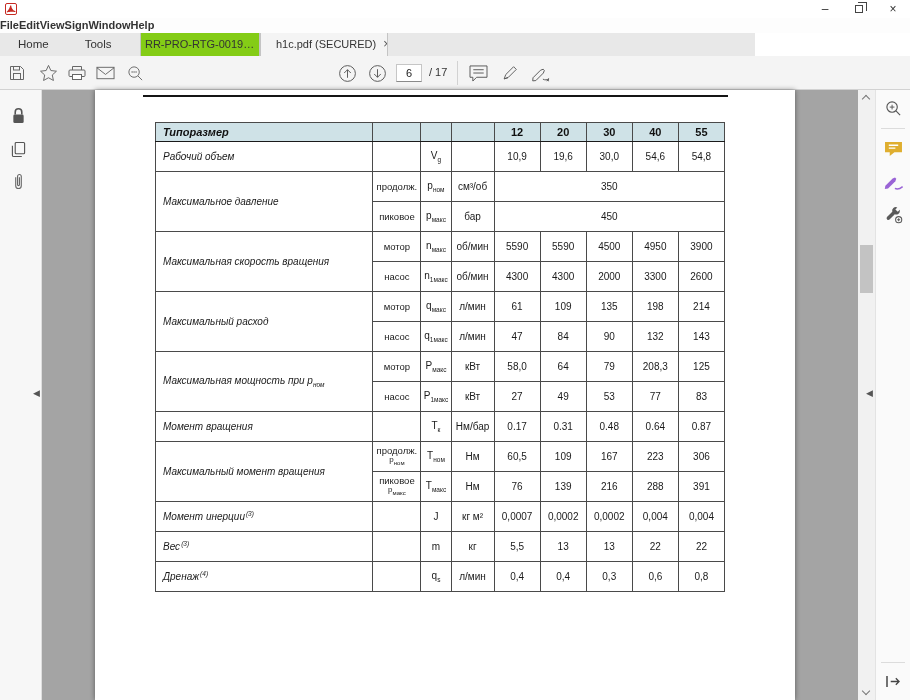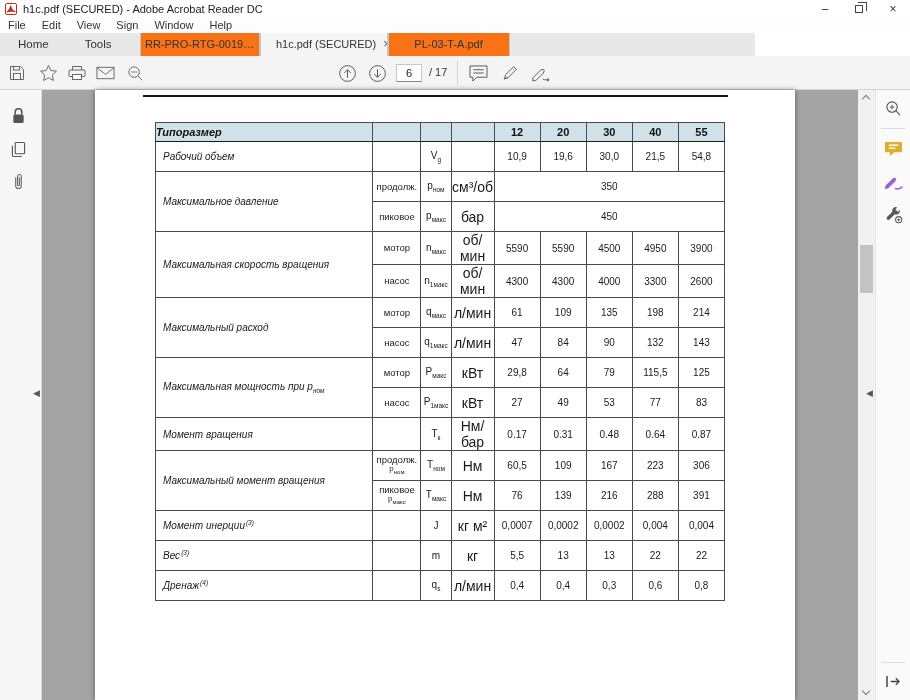--- a/index.html
+++ b/index.html
@@ -10,25 +10,25 @@
   }
   
   #titlebar { position:absolute; left:0; top:0; width:910px; height:18px; background:#fff; display:flex; align-items:center; font-size:11px; color:#222; }
   #titlebar .pdfico { width:12px; height:12px; margin:0 6px 0 5px; }
   #win-controls { position:absolute; right:0; top:0; height:18px; display:flex; }
   .winbtn { width:34px; height:18px; display:flex; align-items:center; justify-content:center; font-size:12px; color:#333; }
   .restore-box { position:relative; width:8px; height:8px; border:1px solid #444; background:#fff; }
   .restore-box::before { content:""; position:absolute; left:2px; top:-4px; width:8px; height:8px; border:1px solid #444; border-left:none; border-bottom:none; }
   
   #menubar { position:absolute; left:0; top:18px; width:910px; height:15px; background:#fdfdfd; display:flex; align-items:center; font-size:11px; }
-  .menu-item { padding:0 8px; height:15px; line-height:15px; }
+  .menu-item { padding:0 0; height:15px; line-height:15px;font-weight:bold; }
   
   #tabbar { position:absolute; left:0; top:33px; width:755px; height:23px; background:#e8e8e8; display:flex; font-size:11.5px; }
   .tab-static { padding:0 18px; line-height:23px; color:#333; }
-  .doc-tab { width:122px; line-height:23px; text-align:center; background:#f97316; border-left:1px solid #c4c4c4; border-right:1px solid #c4c4c4; font-size:11px; white-space:nowrap; overflow:hidden; display:flex; align-items:center; justify-content:center; gap:7px; }
+  .doc-tab { width:122px; line-height:23px; text-align:center; background:#84cc16; border-left:1px solid #c4c4c4; border-right:1px solid #c4c4c4; font-size:11px; white-space:nowrap; overflow:hidden; display:flex; align-items:center; justify-content:center; gap:7px; }
   .doc-tab.first { margin-left:10px; width:120px; }
   .doc-tab.active { background:#f4f4f4; width:128px;padding-left:19px; }
   .doc-tab .closex { font-size:12px; color:#555; }
   
   #toolbar { position:absolute; left:0; top:56px; width:910px; height:34px; background:#f4f4f4; border-bottom:1px solid #d2d2d2; }
   .tb { position:absolute; top:7px; width:22px; height:20px; display:flex; align-items:center; justify-content:center; }
   .tb svg { display:block; }
   #page-box { position:absolute; left:396px; top:8px; width:26px; height:18px; background:#fff; border:1px solid #c6c6c6; border-bottom:1px solid #8a8a8a; text-align:center; font-size:11px; line-height:17px; color:#222; }
   #page-count { position:absolute; left:429px; top:10px; font-size:11px; color:#333; }
   .tb-divider { position:absolute; left:457px; top:5px; width:1px; height:24px; background:#d2d2d2; }
@@ -49,47 +49,46 @@
   #right-rail { position:absolute; left:875px; top:90px; width:35px; height:610px; background:#fafafa; border-left:1px solid #e3e3e3; }
   .rr-ico { position:absolute; left:7px; width:21px; height:21px; display:flex; align-items:center; justify-content:center; }
   .rr-div { position:absolute; left:5px; width:24px; height:1px; background:#dcdcdc; }
   
   #tbl-wrap { position:absolute; left:60px; top:32px; }
   table.spec { border-collapse:collapse; table-layout:fixed; width:570px; border:1.5px solid #1a1a1a; font-family:"Liberation Sans",sans-serif; }
   table.spec td, table.spec th { border:1px solid #4a4a4a; vertical-align:middle; overflow:hidden; }
   table.spec tr { height:30px; }
   table.spec thead tr { height:19px; }
   .hdr { background:var(--header-bg, #cfe2e7); border-bottom:1.5px solid #1a1a1a !important; }
-  .lblh { font-style:italic; font-weight:bold; font-size:11px; text-align:left; color:#111; }
+  .lblh { font-style:italic; font-weight:bold; font-size:11px; text-align:left; padding-left:7px; color:#111; }
   .vh { font-weight:bold; font-size:11px; text-align:center; color:#111; }
   .c-label { width:217px; } .c-sub { width:48px; } .c-sym { width:30px; } .c-unit { width:43px; } .c-val { width:46px; }
   tr.group-start td { border-top:1.8px solid #1a1a1a; }
   td.lbl { font-style:italic; font-size:10px; text-align:left; padding-left:7px; color:#1a1a1a;margin-top:40px; }
   td.lbl sub { font-size:6.5px; font-style:italic; }
   td.lbl sup { font-size:6.5px; margin-left:1px; }
   td.subc { font-size:9.5px; text-align:center; color:#1a1a1a; line-height:10px; }
   td.subc .sub2 { font-size:8px; line-height:8px; }
   td.subc .sub2 sub { font-size:6px; }
   td.symc { font-size:10px; text-align:center; color:#1a1a1a; }
   td.symc sub { font-size:6.5px; }
-  td.unitc { font-size:14px; text-align:center; color:#1a1a1a;margin-left:38px; }
+  td.unitc { font-size:10px; text-align:center; color:#1a1a1a;margin-left:38px; }
   td.valc { font-size:10px; text-align:center; color:#1a1a1a; }
   #footnote { position:absolute; left:60px; top:520px; width:600px; font-size:9px; letter-spacing:-0.15px; color:#1a1a1a; white-space:nowrap; }
 </style>
 </head>
 <body>
 
 <div id="app">
 
   <div id="titlebar">
     <svg class="pdfico" viewBox="0 0 12 12">
       <rect x="0.5" y="0.5" width="11" height="11" rx="1.5" fill="#fff" stroke="#c62b23"></rect>
       <path d="M2 8.5 C3.5 7.5 5 4 5.2 2.8 c.3-1 1.2-.8 1.1.2-.1 1.6 1.4 4.3 3.7 5 1 .3.6 1.3-.5 1-2.6-.6-5.6-.2-6.9.3-.9.4-1.3-.3-.6-.8z" fill="#c62b23"></path>
     </svg>
-    <span>h1c.pdf (SECURED) - Adobe Acrobat Reader DC</span>
     <div id="win-controls">
       <span class="winbtn">–</span>
       <span class="winbtn">
           <span class="restore-box"></span>
         </span>
       <span class="winbtn">×</span>
     </div>
   </div>
 
   <div id="menubar">
@@ -104,23 +103,20 @@
   <div id="tabbar">
     <span class="tab-static">Home</span>
     <span class="tab-static">Tools</span>
     <div class="doc-tab first">
       <span>RR-PRO-RTG-0019…</span>
     </div>
     <div class="doc-tab active">
       <span>h1c.pdf (SECURED)</span>
       <span class="closex">×</span>
     </div>
-    <div class="doc-tab">
-      <span>PL-03-T-A.pdf</span>
-    </div>
   </div>
 
   <div id="toolbar">
     <span class="tb" style="left:6px;">
       <svg width="16" height="16" viewBox="0 0 16 16">
           <path d="M1.5 1.5 h10 l3 3 v10 h-13 z" fill="none" stroke="#666"></path>
           <rect x="4.5" y="8.5" width="7" height="6" fill="none" stroke="#666"></rect>
           <rect x="4.5" y="1.5" width="6" height="3.5" fill="none" stroke="#666"></rect>
         </svg>
     </span>
@@ -229,21 +225,21 @@
             </thead>
             <tbody>
               <tr class="group-start">
                 <td class="lbl" rowspan="1">Рабочий объем</td>
                 <td class="c-sub subc"></td>
                 <td class="c-sym symc">V<sub>g</sub></td>
                 <td class="c-unit unitc"></td>
                 <td class="valc">10,9</td>
                 <td class="valc">19,6</td>
                 <td class="valc">30,0</td>
-                <td class="valc">21,5</td>
+                <td class="valc">54,6</td>
                 <td class="valc">54,8</td>
               </tr>
               <tr class="group-start">
                 <td class="lbl" rowspan="2">Максимальное давление</td>
                 <td class="c-sub subc">продолж.</td>
                 <td class="c-sym symc">p<sub>ном</sub></td>
                 <td class="c-unit unitc">см³/об</td>
                 <td class="valc" colspan="5">350</td>
               </tr>
               <tr>
@@ -262,21 +258,21 @@
                 <td class="valc">4500</td>
                 <td class="valc">4950</td>
                 <td class="valc">3900</td>
               </tr>
               <tr>
                 <td class="c-sub subc">насос</td>
                 <td class="c-sym symc">n<sub>1макс</sub></td>
                 <td class="c-unit unitc">об/мин</td>
                 <td class="valc">4300</td>
                 <td class="valc">4300</td>
-                <td class="valc">4000</td>
+                <td class="valc">2000</td>
                 <td class="valc">3300</td>
                 <td class="valc">2600</td>
               </tr>
               <tr class="group-start">
                 <td class="lbl" rowspan="2">Максимальный расход</td>
                 <td class="c-sub subc">мотор</td>
                 <td class="c-sym symc">q<sub>макс</sub></td>
                 <td class="c-unit unitc">л/мин</td>
                 <td class="valc">61</td>
                 <td class="valc">109</td>
@@ -292,24 +288,24 @@
                 <td class="valc">84</td>
                 <td class="valc">90</td>
                 <td class="valc">132</td>
                 <td class="valc">143</td>
               </tr>
               <tr class="group-start">
                 <td class="lbl" rowspan="2">Максимальная мощность при p<sub>ном</sub></td>
                 <td class="c-sub subc">мотор</td>
                 <td class="c-sym symc">P<sub>макс</sub></td>
                 <td class="c-unit unitc">кВт</td>
-                <td class="valc">29,8</td>
+                <td class="valc">58,0</td>
                 <td class="valc">64</td>
                 <td class="valc">79</td>
-                <td class="valc">115,5</td>
+                <td class="valc">208,3</td>
                 <td class="valc">125</td>
               </tr>
               <tr>
                 <td class="c-sub subc">насос</td>
                 <td class="c-sym symc">P<sub>1макс</sub></td>
                 <td class="c-unit unitc">кВт</td>
                 <td class="valc">27</td>
                 <td class="valc">49</td>
                 <td class="valc">53</td>
                 <td class="valc">77</td>

